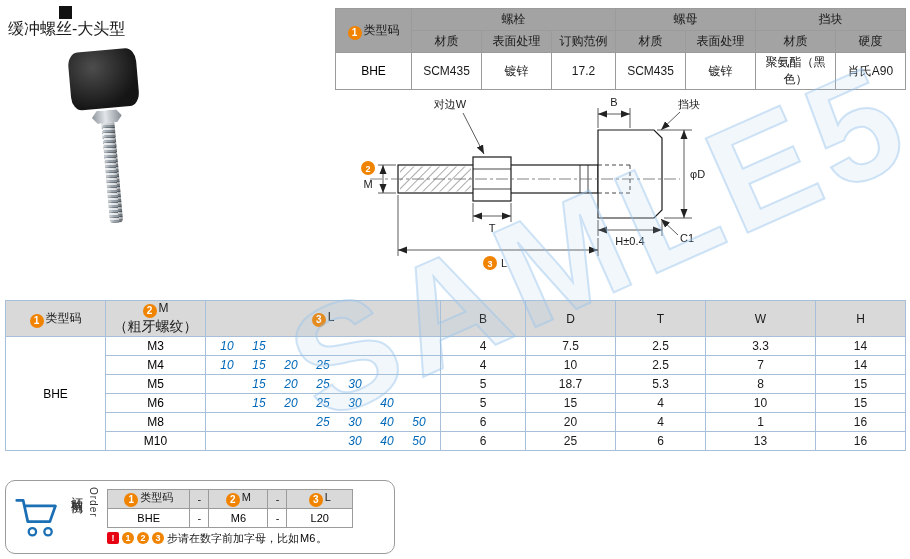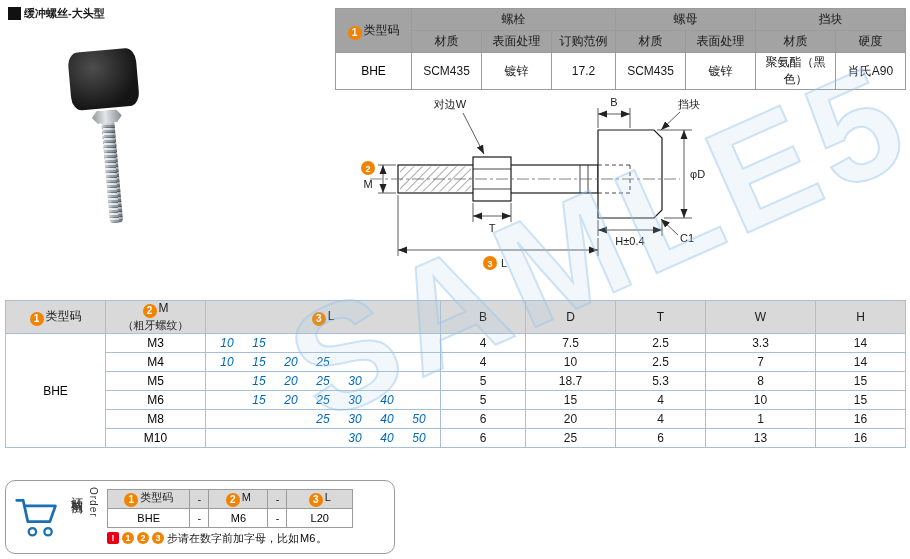--- a/index.html
+++ b/index.html
@@ -1,20 +1,20 @@
 <!DOCTYPE html>
 <html><head>
 <meta charset="utf-8">
 <style>
   html,body{margin:0;padding:0;background:#fff;}
   .page{position:relative;width:910px;height:559px;background:#fff;overflow:hidden;
         font-family:"Liberation Sans","DejaVu Sans",sans-serif;color:#1a1a1a;font-size:12px;}
 
   
-  .title{position:absolute;left:8px;top:6px;display:flex;align-items:center;font-size:11px;font-weight:bold;}
+  .title{position:absolute;left:8px;top:6px;display:flex;align-items:center;font-size:16px;font-weight:normal;flex-direction:column;}
   .title .sq{width:13px;height:13px;background:#111;margin-right:3px;}
 
   
   .photo{position:absolute;left:50px;top:50px;width:120px;height:205px;display:flex;flex-direction:column;align-items:center;transform:rotate(-5deg);}
   .photo .head{width:68px;height:58px;background:radial-gradient(ellipse at 35% 28%,#4d4d4d,#151515 72%);border-radius:10px/14px;}
   .photo .pnut{width:30px;height:13px;margin-top:2px;background:linear-gradient(90deg,#8d949b,#e2e6ea 45%,#848b92);
                clip-path:polygon(18% 0,82% 0,100% 50%,82% 100%,18% 100%,0 50%);}
   .photo .rod{width:13px;height:100px;background:repeating-linear-gradient(180deg,#e5e9ec 0 2px,#9aa3ab 2px 4px,#6f7780 4px 5px);
               border-radius:0 0 4px 4px;box-shadow:inset 3px 0 3px rgba(255,255,255,.45),inset -3px 0 4px rgba(0,0,0,.35);}
 
@@ -33,21 +33,21 @@
   
   .drawing{position:absolute;left:330px;top:80px;}
   .drawing text{font-size:11px;fill:#1a1a1a;}
   .drawing .cnum{font-size:9px;fill:#fff;font-weight:bold;}
 
   
   .dim-table{position:absolute;left:5px;top:300px;width:900px;font-size:12px;}
   .dim-table th,.dim-table td{border:1px solid #a7bfd8;text-align:center;padding:0 2px;font-weight:normal;}
   .dim-table th{background:#d9d9d9;height:30px;}
   .dim-table td{height:18px;}
-  .dim-table .sub{font-size:11px;}
+  .dim-table .sub{font-size:14px;}
   .l-cell{text-align:left;padding-left:6px;font-style:italic;}
   .lslot{display:inline-block;width:32px;color:#0068b7;}
 
   
   .order-box{position:absolute;left:5px;top:480px;width:390px;height:74px;border:1px solid #9b9b9b;border-radius:10px;
              box-sizing:border-box;display:flex;align-items:center;padding:5px 8px;gap:8px;background:#fff;}
   .vert{display:flex;gap:3px;height:60px;align-items:flex-start;}
   .vert .cn{writing-mode:vertical-rl;text-orientation:upright;font-size:12px;letter-spacing:2px;color:#333;}
   .vert .en{writing-mode:vertical-rl;font-size:10px;color:#333;letter-spacing:1px;}
   .order-right{display:flex;flex-direction:column;gap:3px;}

